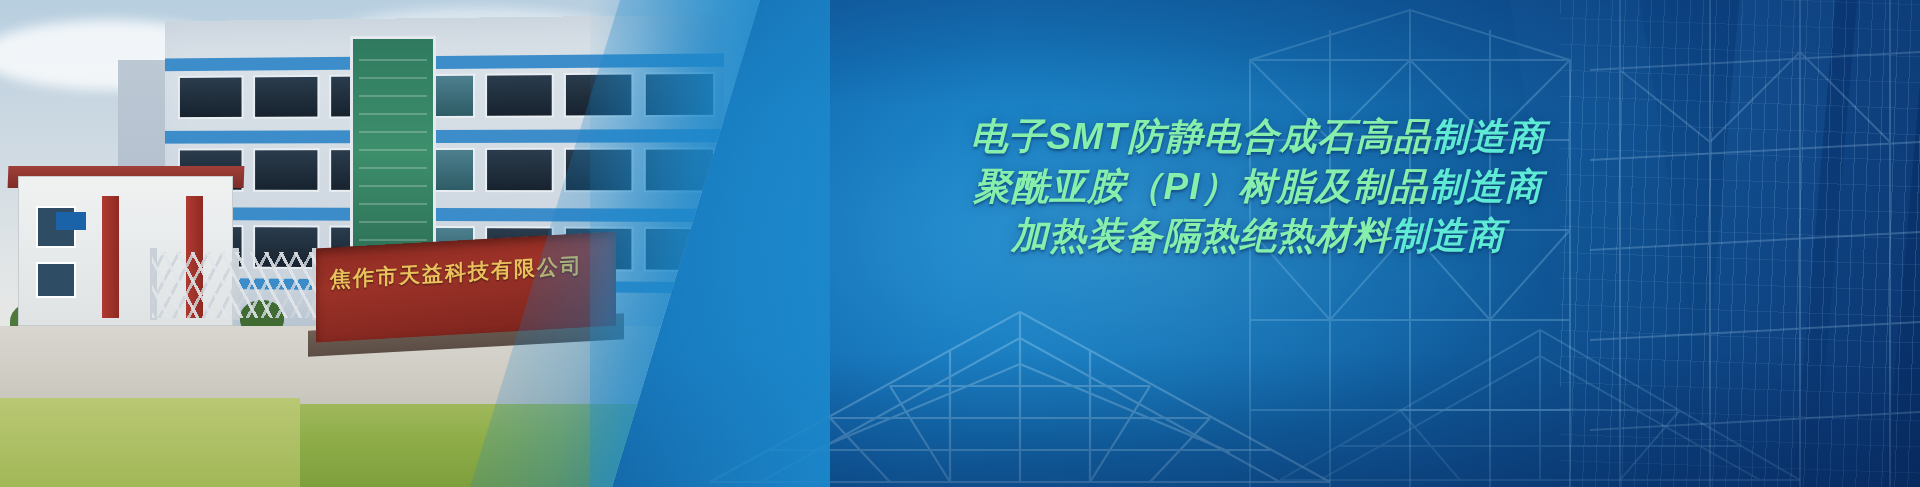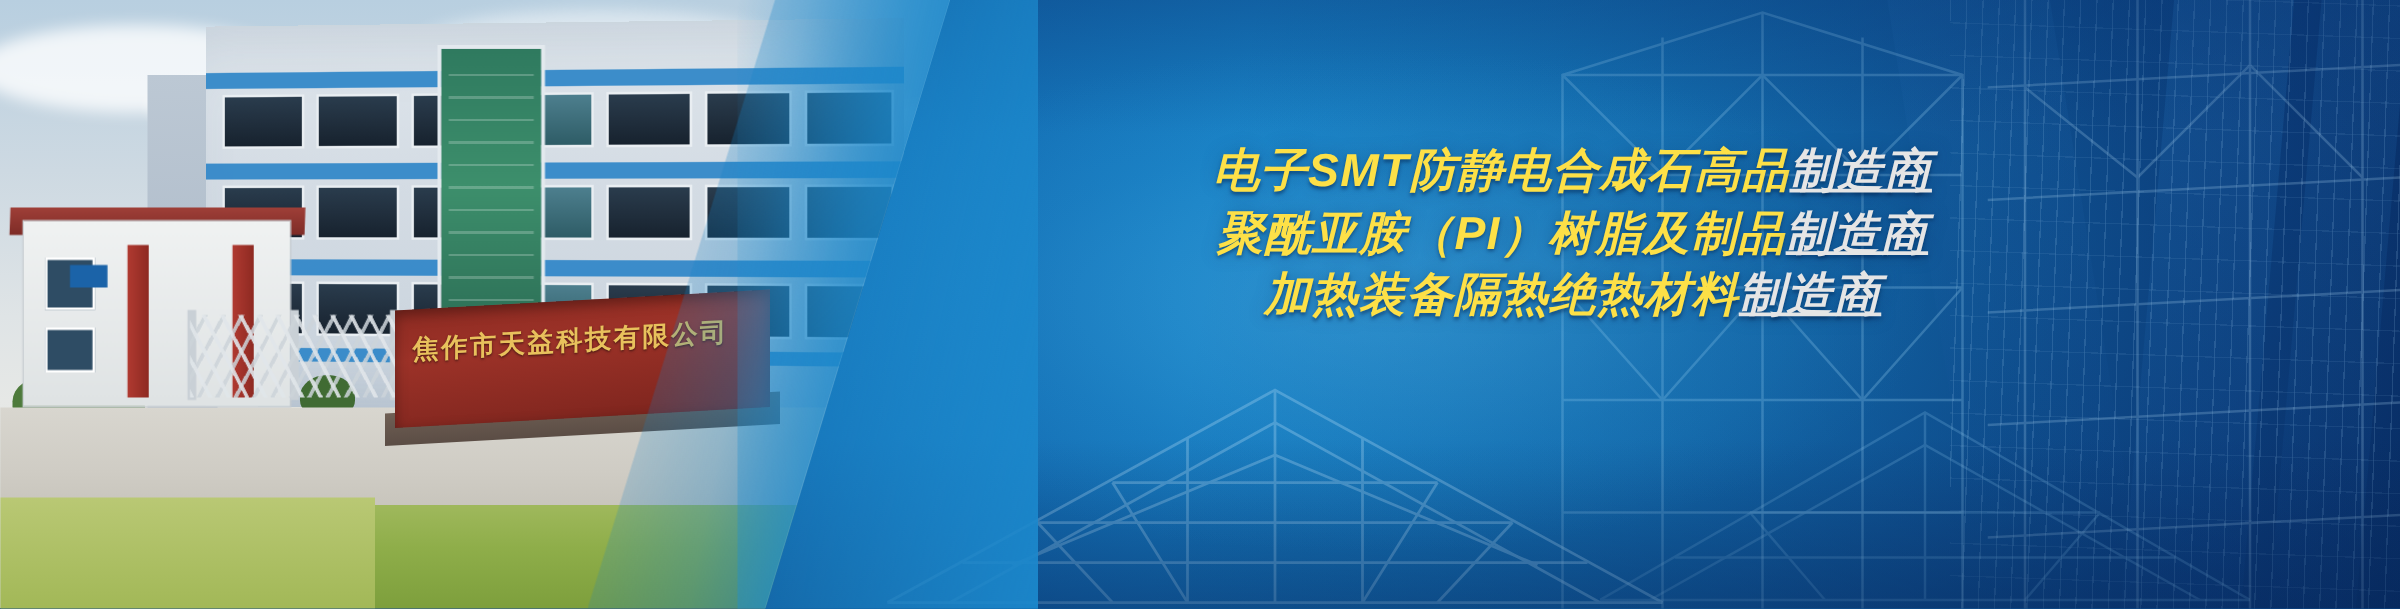--- a/index.html
+++ b/index.html
@@ -200,22 +200,22 @@
     z-index:9;
   }
   .line{
     font-family:"Liberation Sans", sans-serif;
     font-weight:bold;
     font-style:italic;
     white-space:nowrap;
     line-height:1.34;
     letter-spacing:1px;
   }
-  .line .hl{ color:#fde047;margin-left:16px; }
-  .line .wt{ color:#e5e5e5;text-decoration:underline; }
+  .line .hl{ color:#86efac;margin-left:16px; }
+  .line .wt{ color:#5eead4; }
   .line-1{ font-size:37px; }
   .line-2{ font-size:37px; }
   .line-3{ font-size:37px; }
   .line span{
     text-shadow:
       0 2px 3px rgba(5,40,85,.55),
       0 0 14px rgba(10,60,110,.35);
   }
 </style>
 </head>

